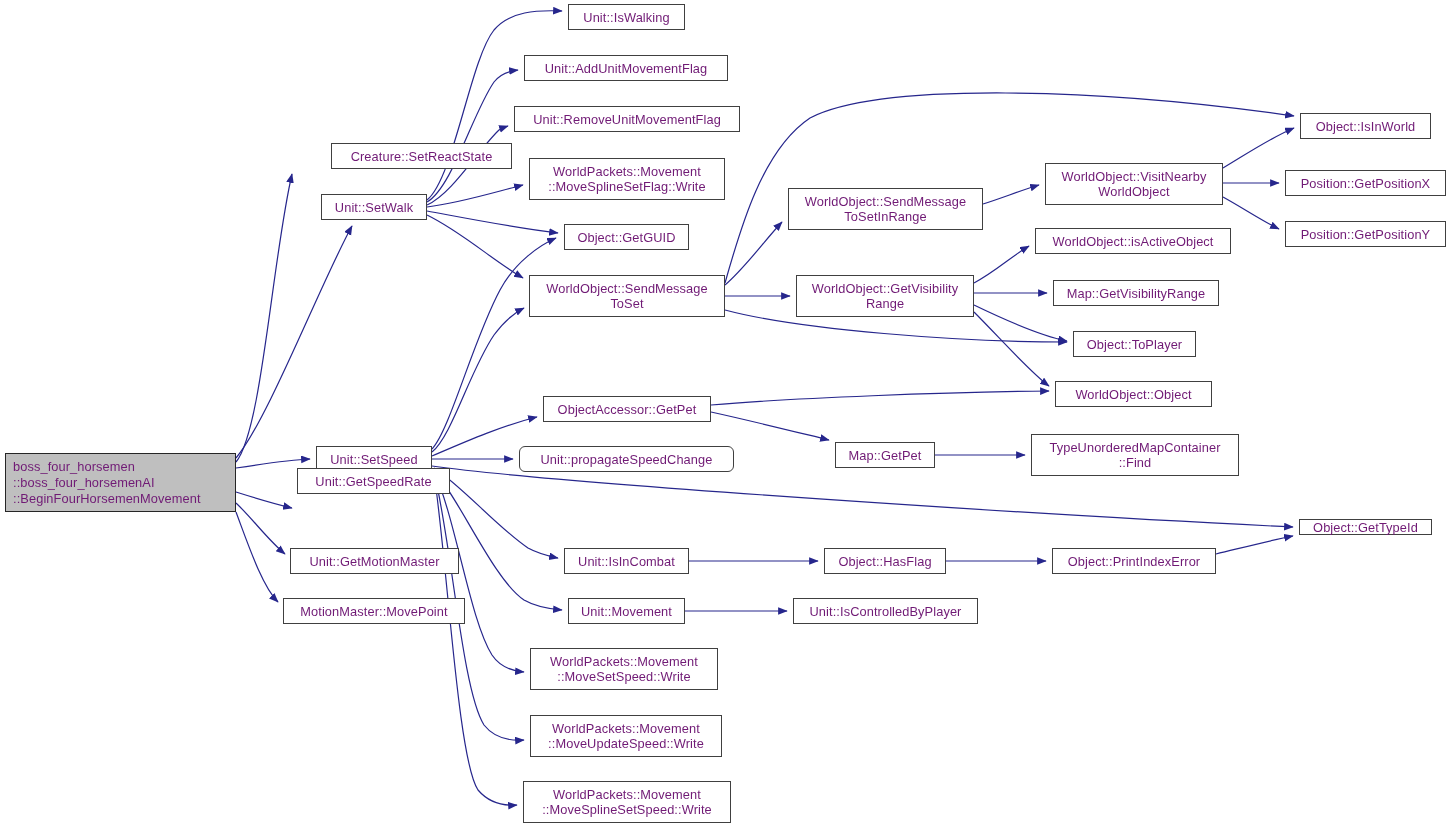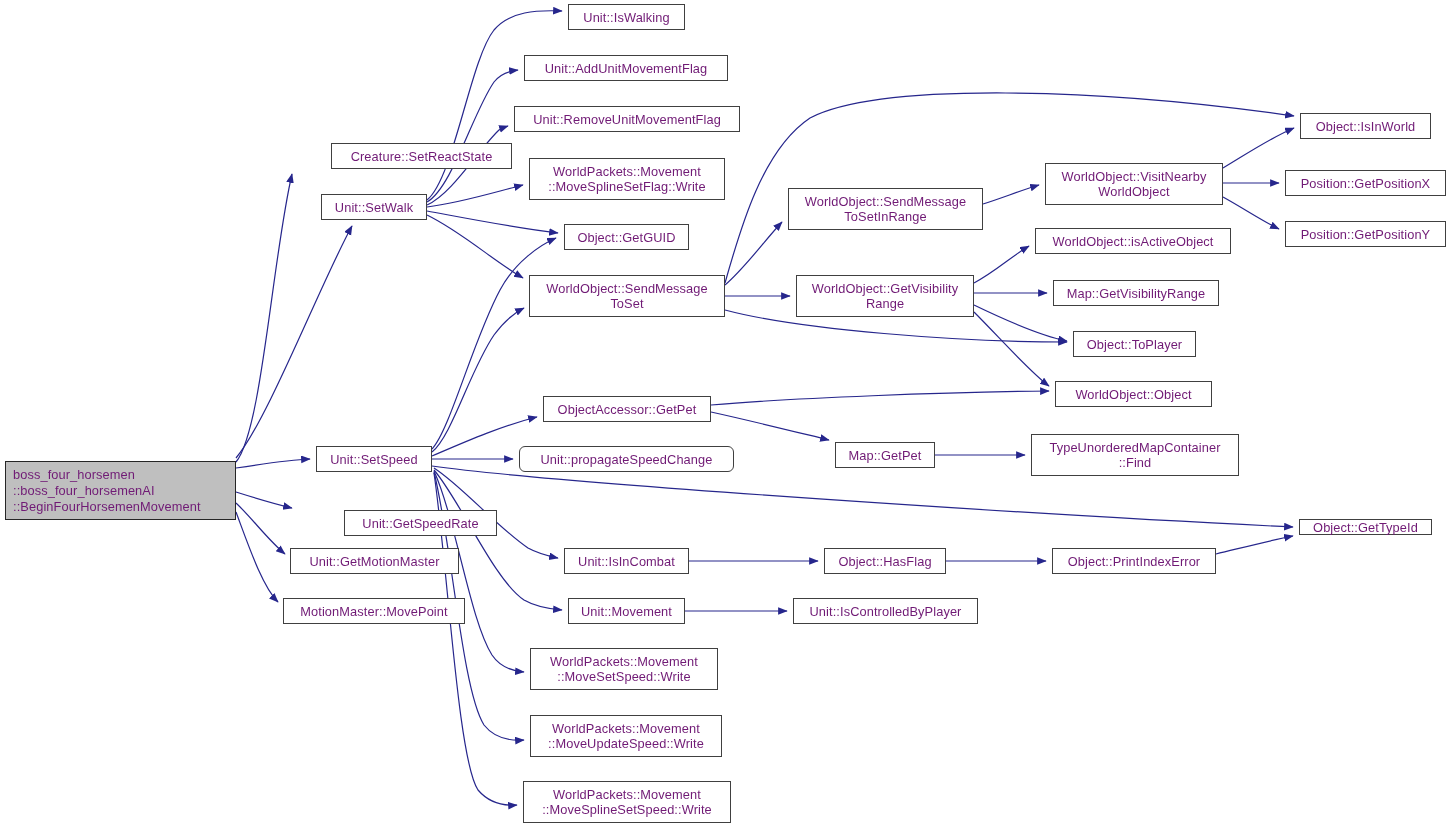--- a/index.html
+++ b/index.html
@@ -93,21 +93,21 @@
         <path d="M 1223,197 C 1243,208 1264,222 1279,229" fill="none" stroke="#26268c" stroke-width="1.2" marker-end="url(#arrow)"></path>
         <path d="M 711,405 C 790,398 950,392 1049,391" fill="none" stroke="#26268c" stroke-width="1.2" marker-end="url(#arrow)"></path>
         <path d="M 711,412 C 752,421 796,432 829,440" fill="none" stroke="#26268c" stroke-width="1.2" marker-end="url(#arrow)"></path>
         <path d="M 935,455 C 965,455 1000,455 1025,455" fill="none" stroke="#26268c" stroke-width="1.2" marker-end="url(#arrow)"></path>
         <path d="M 689,561 C 720,561 790,561 818,561" fill="none" stroke="#26268c" stroke-width="1.2" marker-end="url(#arrow)"></path>
         <path d="M 946,561 C 980,561 1020,561 1046,561" fill="none" stroke="#26268c" stroke-width="1.2" marker-end="url(#arrow)"></path>
         <path d="M 1216,554 C 1245,547 1272,540 1293,536" fill="none" stroke="#26268c" stroke-width="1.2" marker-end="url(#arrow)"></path>
         <path d="M 685,611 C 720,611 765,611 787,611" fill="none" stroke="#26268c" stroke-width="1.2" marker-end="url(#arrow)"></path>
       </g>
   </svg>
-<div class="node root" style="left: 5px; top: 453px; width: 231px; height: 59px; margin-top: 8px;"><span>boss_four_horsemen
+<div class="node root" style="left: 5px; top: 453px; width: 231px; height: 59px;"><span>boss_four_horsemen
 ::boss_four_horsemenAI
 ::BeginFourHorsemenMovement</span></div>
     <div class="node" style="left: 283px; top: 143px; width: 181px; height: 26px; margin-left: 48px;"><span>Creature::SetReactState</span></div>
     <div class="node" style="left: 321px; top: 194px; width: 106px; height: 26px;"><span>Unit::SetWalk</span></div>
     <div class="node" style="left: 568px; top: 4px; width: 117px; height: 26px;"><span>Unit::IsWalking</span></div>
     <div class="node" style="left: 524px; top: 55px; width: 204px; height: 26px;"><span>Unit::AddUnitMovementFlag</span></div>
     <div class="node" style="left: 514px; top: 106px; width: 226px; height: 26px;"><span>Unit::RemoveUnitMovementFlag</span></div>
     <div class="node" style="left: 529px; top: 158px; width: 196px; height: 42px;"><span>WorldPackets::Movement
 ::MoveSplineSetFlag::Write</span></div>
     <div class="node" style="left: 564px; top: 224px; width: 125px; height: 26px;"><span>Object::GetGUID</span></div>
@@ -125,21 +125,21 @@
     <div class="node" style="left: 1035px; top: 228px; width: 196px; height: 26px;"><span>WorldObject::isActiveObject</span></div>
     <div class="node" style="left: 1053px; top: 280px; width: 166px; height: 26px;"><span>Map::GetVisibilityRange</span></div>
     <div class="node" style="left: 1073px; top: 331px; width: 123px; height: 26px;"><span>Object::ToPlayer</span></div>
     <div class="node" style="left: 1055px; top: 381px; width: 157px; height: 26px;"><span>WorldObject::Object</span></div>
     <div class="node" style="left: 543px; top: 396px; width: 168px; height: 26px;"><span>ObjectAccessor::GetPet</span></div>
     <div class="node" style="left: 835px; top: 442px; width: 100px; height: 26px;"><span>Map::GetPet</span></div>
     <div class="node" style="left: 1031px; top: 434px; width: 208px; height: 42px;"><span>TypeUnorderedMapContainer
 ::Find</span></div>
     <div class="node" style="left: 316px; top: 446px; width: 116px; height: 26px;"><span>Unit::SetSpeed</span></div>
     <div class="node" style="left: 519px; top: 446px; width: 215px; height: 26px; border-radius: 6px;"><span>Unit::propagateSpeedChange</span></div>
-    <div class="node" style="left: 297px; top: 510px; width: 153px; height: 26px; margin-left: 47px;"><span>Unit::GetSpeedRate</span></div>
+    <div class="node" style="left: 297px; top: 468px; width: 153px; height: 26px;"><span>Unit::GetSpeedRate</span></div>
     <div class="node" style="left: 290px; top: 548px; width: 169px; height: 26px;"><span>Unit::GetMotionMaster</span></div>
     <div class="node" style="left: 283px; top: 598px; width: 182px; height: 26px;"><span>MotionMaster::MovePoint</span></div>
     <div class="node" style="left: 564px; top: 548px; width: 125px; height: 26px;"><span>Unit::IsInCombat</span></div>
     <div class="node" style="left: 824px; top: 548px; width: 122px; height: 26px;"><span>Object::HasFlag</span></div>
     <div class="node" style="left: 1052px; top: 548px; width: 164px; height: 26px;"><span>Object::PrintIndexError</span></div>
     <div class="node" style="left: 1299px; top: 519px; width: 133px; height: 16px;"><span>Object::GetTypeId</span></div>
     <div class="node" style="left: 568px; top: 598px; width: 117px; height: 26px;"><span>Unit::Movement</span></div>
     <div class="node" style="left: 793px; top: 598px; width: 185px; height: 26px;"><span>Unit::IsControlledByPlayer</span></div>
     <div class="node" style="left: 530px; top: 648px; width: 188px; height: 42px;"><span>WorldPackets::Movement
 ::MoveSetSpeed::Write</span></div>

